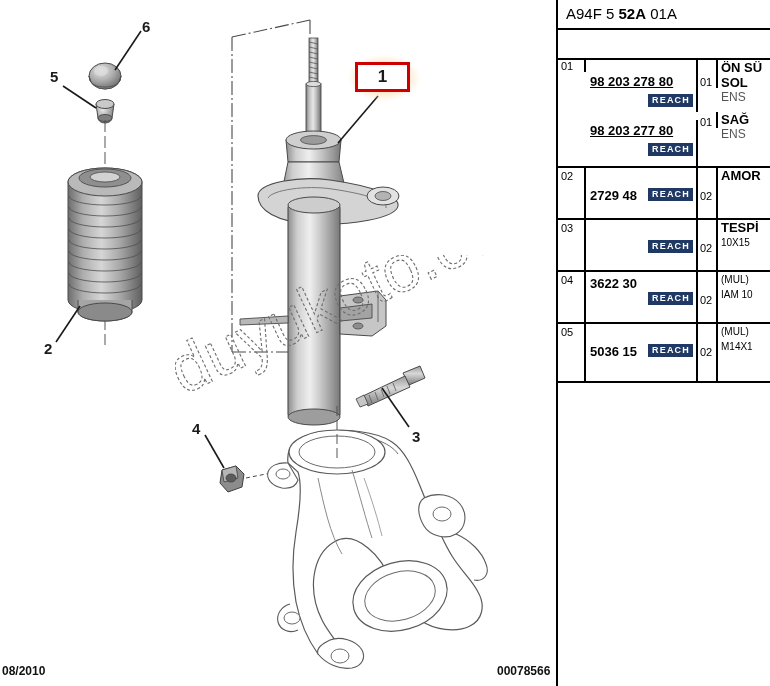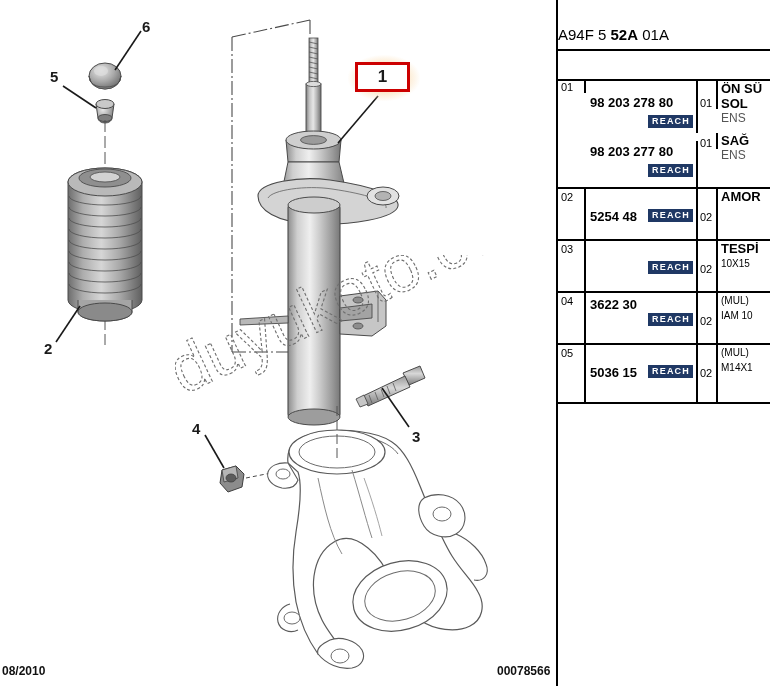--- a/index.html
+++ b/index.html
@@ -100,25 +100,25 @@
     left: 556px; top: 0;
     width: 214px; height: 686px;
     border-left: 2px solid #000000;
     box-sizing: border-box;
     background: #ffffff;
     overflow: hidden;
   }
   #panel-title {
     height: 28px;
     line-height: 28px;
+    padding-left: 8px;
     font-size: 15px;
     color: #000000;
     border-bottom: 2px solid #000000;
     white-space: nowrap;
-    margin-top: 21px;
   }
   #panel-title .b { font-weight: bold; }
 
   #spacer-row {
     height: 28px;
     border-bottom: 2px solid #000000;
     background: #ffffff;
   }
 
   .prow {
@@ -175,20 +175,21 @@
     box-sizing: border-box;
     font-size: 11px;
     padding-left: 3px;
   }
   .sub-ref {
     width: 112px;
     flex: 0 0 112px;
     border-right: 2px solid #000000;
     box-sizing: border-box;
     position: relative;
+    text-decoration: underline;
   }
   .sub-qty {
     width: 20px;
     flex: 0 0 20px;
     border-right: 2px solid #000000;
     box-sizing: border-box;
     font-size: 11px;
     padding-left: 2px;
   }
   .sub-desc {
@@ -500,21 +501,21 @@
         <div class="sub-desc">
           <div class="d-main">SAĞ</div>
           <div class="d-sub">ENS</div>
         </div>
       </div>
     </div>
 
     <div class="prow" style="height:52px;">
       <div class="c-idx">02</div>
       <div class="c-ref">
-        <div class="refnum" style="padding-top:20px;">5254 48</div>
+        <div class="refnum" style="padding-top:20px;">2729 48</div>
         <span class="reach reach-inline" style="top:20px;">REACH</span>
       </div>
       <div class="c-qty" style="padding-top:22px;">02</div>
       <div class="c-desc">
         <div class="d-main">AMOR</div>
         <div class="d-sub"></div>
       </div>
     </div>
 
     <div class="prow" style="height:52px;">

